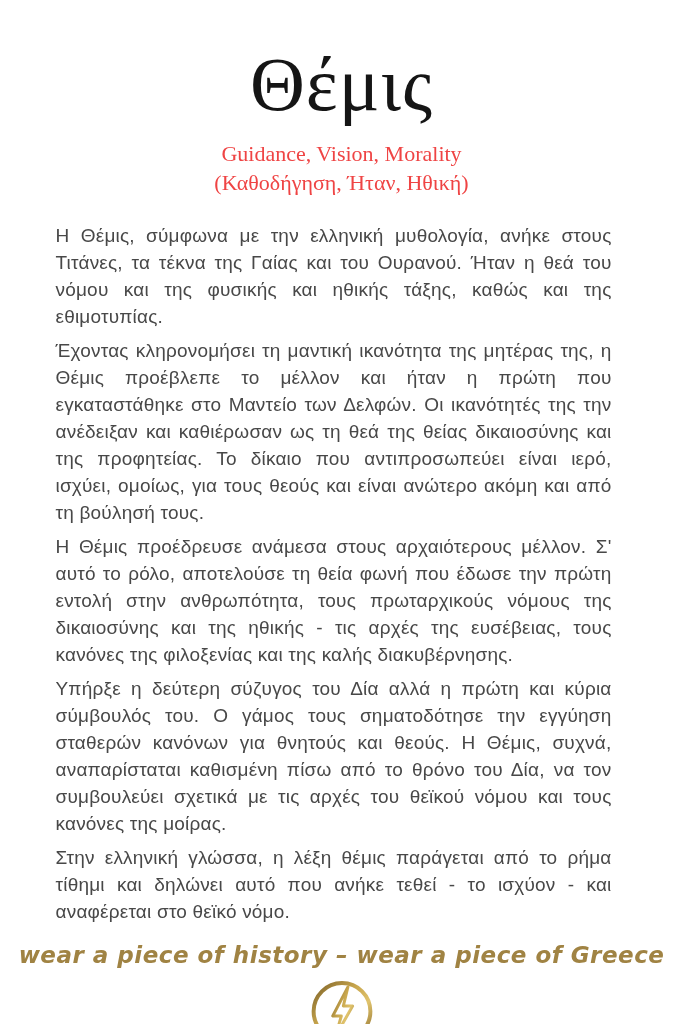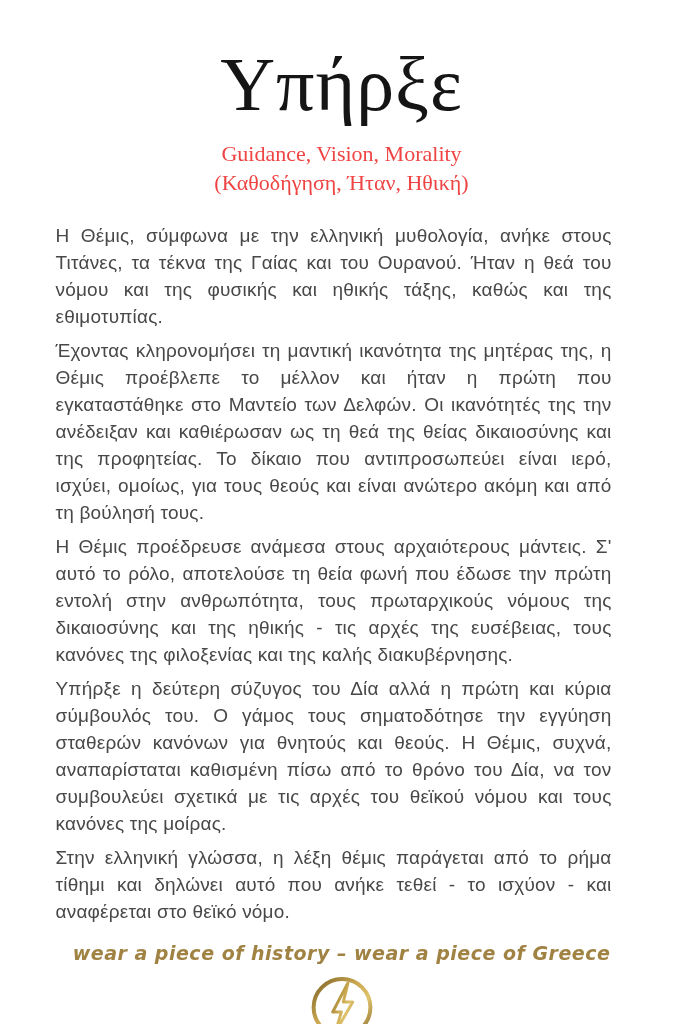--- a/index.html
+++ b/index.html
@@ -40,42 +40,42 @@
     letter-spacing: 0.2px;
     color: #484848;
   }
   .body-text p { margin: 0 16px 7px 0; }
   .body-text p:last-child { margin-bottom: 0; }
   .tagline {
     margin-top: 17px;
     font-family: "DejaVu Sans", sans-serif;
     font-style: italic;
     font-weight: 700;
-    font-size: 19px;
+    font-size: 23px;
     letter-spacing: 0.5px;
     color: #a08343;
   }
   .logo-wrap { margin-top: 11px; line-height: 0; }
 </style>
 </head>
 <body>
 
 <div class="page">
 
-  <h1 class="title">Υπήρξε</h1>
+  <h1 class="title">Θέμις</h1>
 
   <div class="subtitle">
     <div>Guidance, Vision, Morality</div>
     <div>(Καθοδήγηση, Ήταν, Ηθική)</div>
   </div>
 
   <div class="body-text">
     <p>Η Θέμις, σύμφωνα με την ελληνική μυθολογία, ανήκε στους Τιτάνες, τα τέκνα της Γαίας και του Ουρανού. Ήταν η θεά του νόμου και της φυσικής και ηθικής τάξης, καθώς και της εθιμοτυπίας.</p>
     <p>Έχοντας κληρονομήσει τη μαντική ικανότητα της μητέρας της, η Θέμις προέβλεπε το μέλλον και ήταν η πρώτη που εγκαταστάθηκε στο Μαντείο των Δελφών. Οι ικανότητές της την ανέδειξαν και καθιέρωσαν ως τη θεά της θείας δικαιοσύνης και της προφητείας. Το δίκαιο που αντιπροσωπεύει είναι ιερό, ισχύει, ομοίως, για τους θεούς και είναι ανώτερο ακόμη και από τη βούλησή τους.</p>
-    <p>Η Θέμις προέδρευσε ανάμεσα στους αρχαιότερους μάντεις. Σ' αυτό το ρόλο, αποτελούσε τη θεία φωνή που έδωσε την πρώτη εντολή στην ανθρωπότητα, τους πρωταρχικούς νόμους της δικαιοσύνης και της ηθικής - τις αρχές της ευσέβειας, τους κανόνες της φιλοξενίας και της καλής διακυβέρνησης.</p>
+    <p>Η Θέμις προέδρευσε ανάμεσα στους αρχαιότερους μέλλον. Σ' αυτό το ρόλο, αποτελούσε τη θεία φωνή που έδωσε την πρώτη εντολή στην ανθρωπότητα, τους πρωταρχικούς νόμους της δικαιοσύνης και της ηθικής - τις αρχές της ευσέβειας, τους κανόνες της φιλοξενίας και της καλής διακυβέρνησης.</p>
     <p>Υπήρξε η δεύτερη σύζυγος του Δία αλλά η πρώτη και κύρια σύμβουλός του. Ο γάμος τους σηματοδότησε την εγγύηση σταθερών κανόνων για θνητούς και θεούς. Η Θέμις, συχνά, αναπαρίσταται καθισμένη πίσω από το θρόνο του Δία, να τον συμβουλεύει σχετικά με τις αρχές του θεϊκού νόμου και τους κανόνες της μοίρας.</p>
     <p>Στην ελληνική γλώσσα, η λέξη θέμις παράγεται από το ρήμα τίθημι και δηλώνει αυτό που ανήκε τεθεί - το ισχύον - και αναφέρεται στο θεϊκό νόμο.</p>
   </div>
 
   <div class="tagline">wear a piece of history – wear a piece of Greece</div>
 
   <div class="logo-wrap">
     <svg width="66" height="68" viewBox="0 0 100 103" aria-hidden="true">
       <defs>
         <linearGradient id="goldGrad" x1="0" y1="0" x2="1" y2="1">

